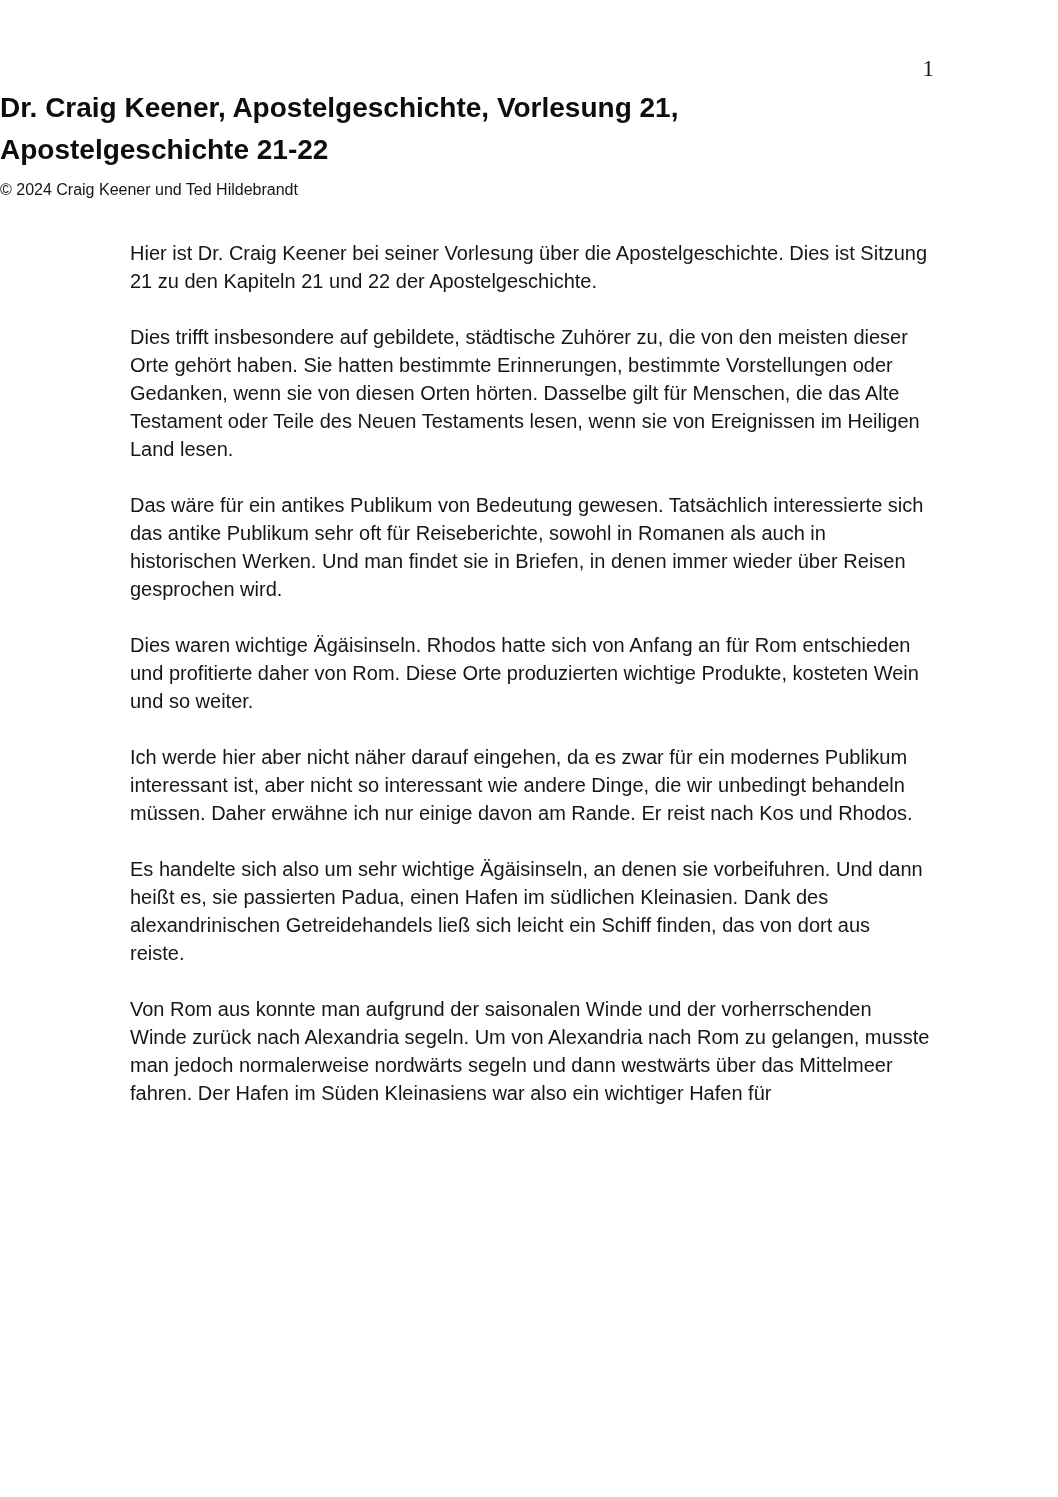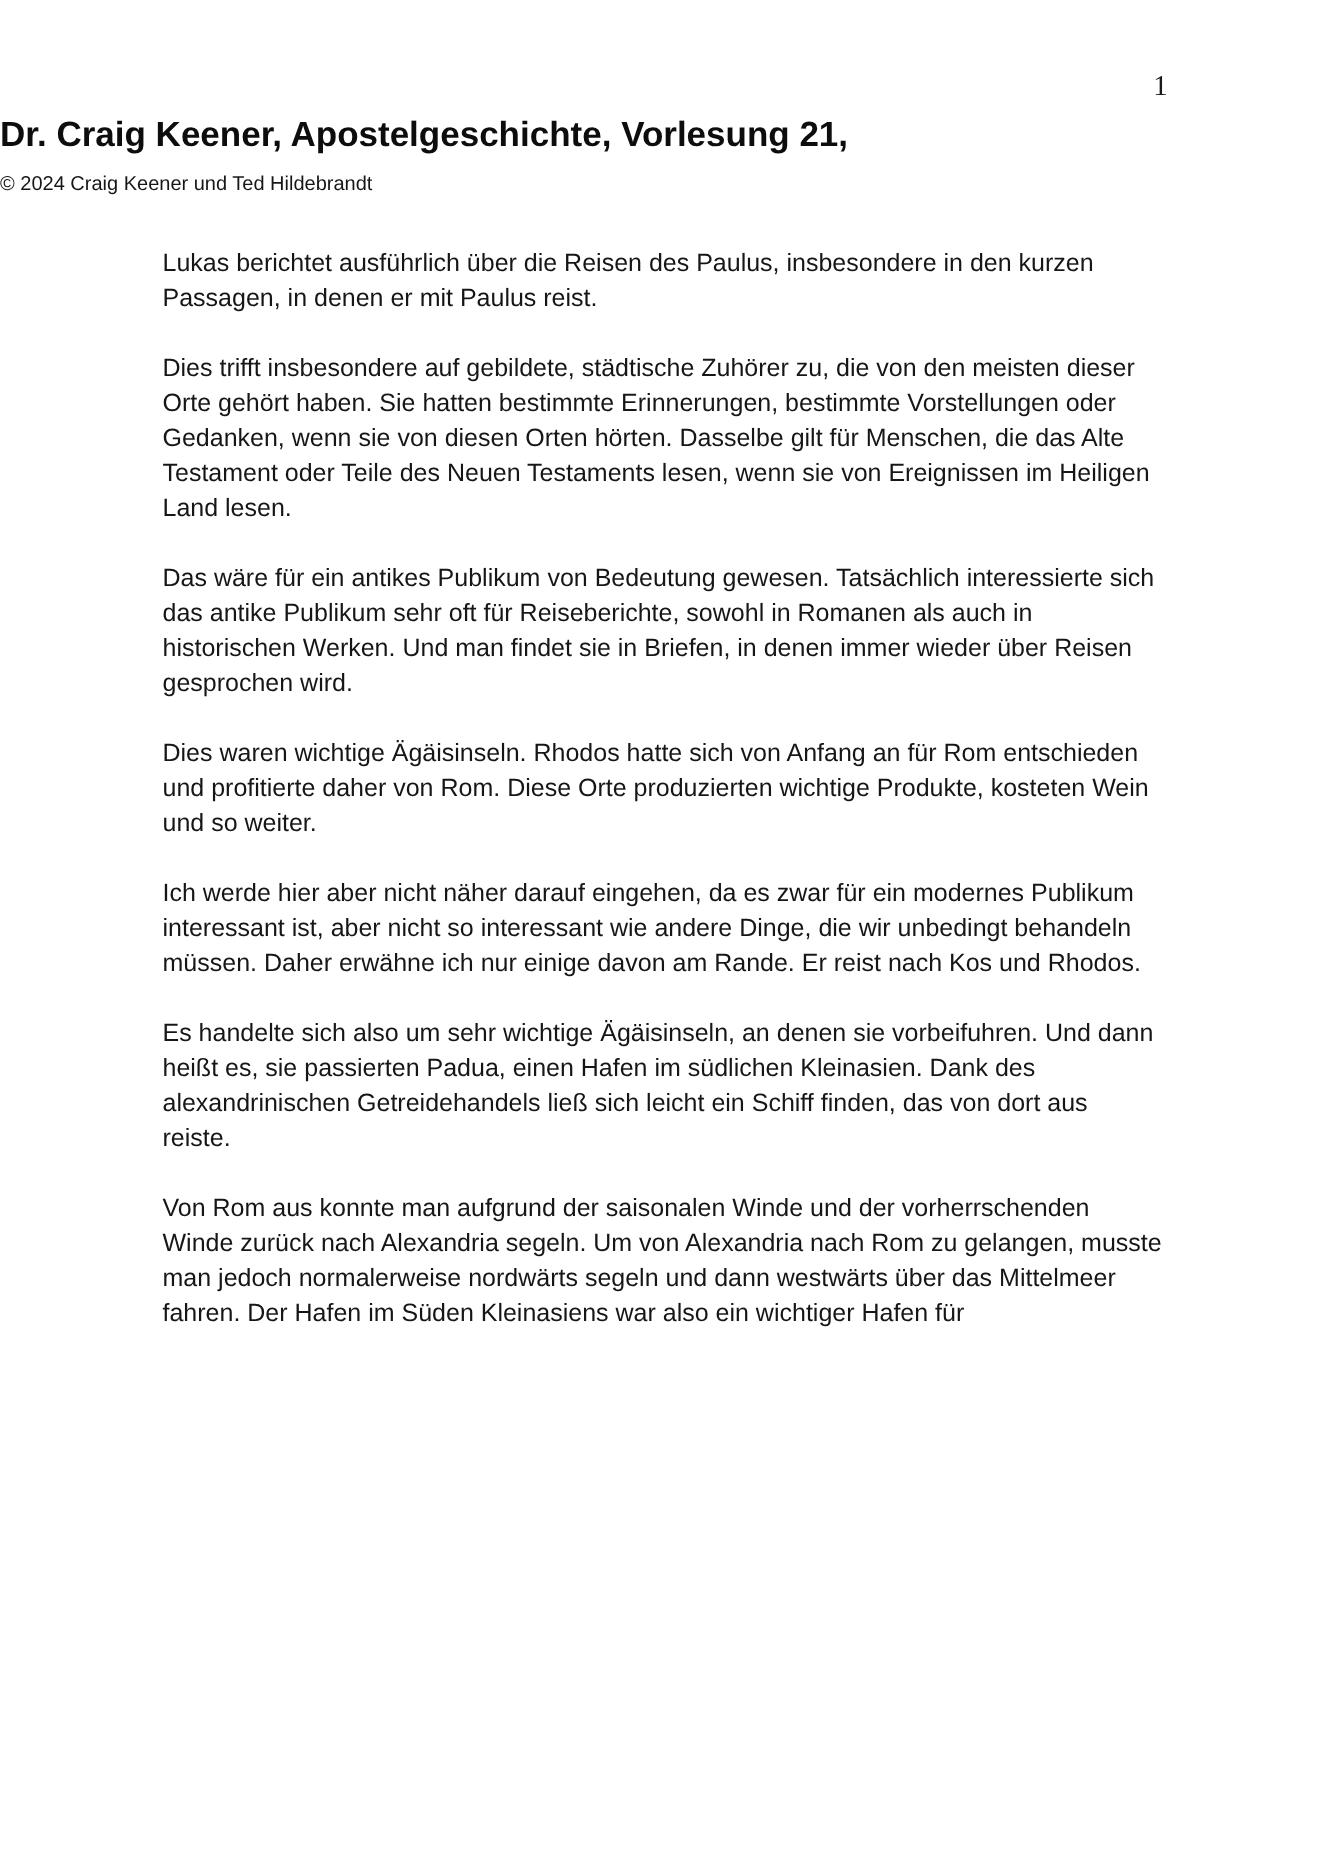--- a/index.html
+++ b/index.html
@@ -60,25 +60,26 @@
 </style>
 </head>
 <body>
 
 <div class="page">
 
   <div class="page-number">1</div>
 
   <div class="doc-header">
     <div class="doc-title-line">Dr. Craig Keener, Apostelgeschichte, Vorlesung 21,</div>
+    <div class="doc-title-line">Apostelgeschichte 21-22</div>
     <div class="doc-copyright">© 2024 Craig Keener und Ted Hildebrandt</div>
   </div>
 
   <div class="doc-body">
-    <p>Lukas berichtet ausführlich über die Reisen des Paulus, insbesondere in den kurzen Passagen, in denen er mit Paulus reist.</p>
+    <p>Hier ist Dr. Craig Keener bei seiner Vorlesung über die Apostelgeschichte. Dies ist Sitzung 21 zu den Kapiteln 21 und 22 der Apostelgeschichte.</p>
     <p>Dies trifft insbesondere auf gebildete, städtische Zuhörer zu, die von den meisten dieser Orte gehört haben. Sie hatten bestimmte Erinnerungen, bestimmte Vorstellungen oder Gedanken, wenn sie von diesen Orten hörten. Dasselbe gilt für Menschen, die das Alte Testament oder Teile des Neuen Testaments lesen, wenn sie von Ereignissen im Heiligen Land lesen.</p>
     <p>Das wäre für ein antikes Publikum von Bedeutung gewesen. Tatsächlich interessierte sich das antike Publikum sehr oft für Reiseberichte, sowohl in Romanen als auch in historischen Werken. Und man findet sie in Briefen, in denen immer wieder über Reisen gesprochen wird.</p>
     <p>Dies waren wichtige Ägäisinseln. Rhodos hatte sich von Anfang an für Rom entschieden und profitierte daher von Rom. Diese Orte produzierten wichtige Produkte, kosteten Wein und so weiter.</p>
     <p>Ich werde hier aber nicht näher darauf eingehen, da es zwar für ein modernes Publikum interessant ist, aber nicht so interessant wie andere Dinge, die wir unbedingt behandeln müssen. Daher erwähne ich nur einige davon am Rande. Er reist nach Kos und Rhodos.</p>
     <p>Es handelte sich also um sehr wichtige Ägäisinseln, an denen sie vorbeifuhren. Und dann heißt es, sie passierten Padua, einen Hafen im südlichen Kleinasien. Dank des alexandrinischen Getreidehandels ließ sich leicht ein Schiff finden, das von dort aus reiste.</p>
     <p>Von Rom aus konnte man aufgrund der saisonalen Winde und der vorherrschenden Winde zurück nach Alexandria segeln. Um von Alexandria nach Rom zu gelangen, musste man jedoch normalerweise nordwärts segeln und dann westwärts über das Mittelmeer fahren. Der Hafen im Süden Kleinasiens war also ein wichtiger Hafen für</p>
   </div>
 
 </div>
 

